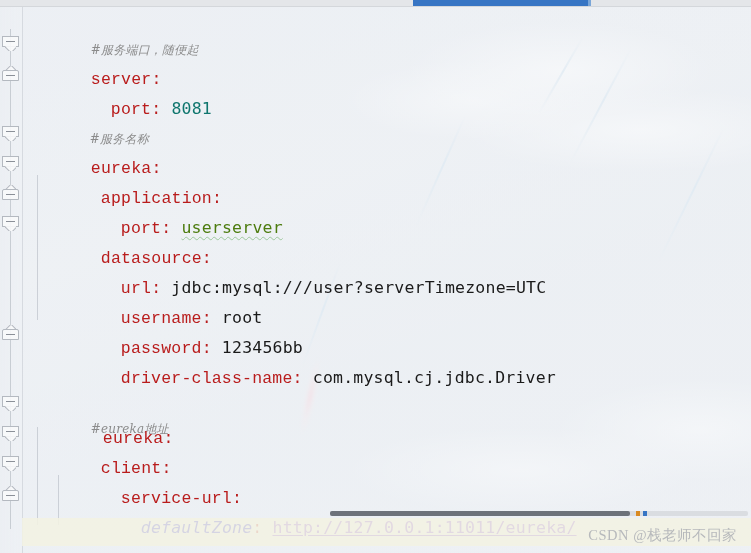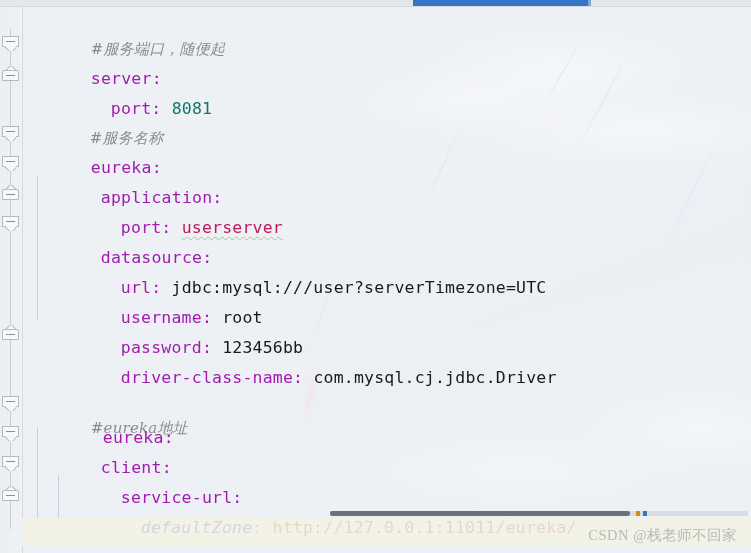--- a/index.html
+++ b/index.html
@@ -164,31 +164,32 @@
   }
   .line {
     position: absolute;
     left: 0;
     height: 30px;
     line-height: 30px;
     white-space: pre;
     font-size: 16.5px;
     letter-spacing: 0.2px;
   }
-  .k    { color: #a21caf; }
+  .k    { color: #b91c1c; font-family: Liberation Mono, monospace; }
   .num  { color: #0f766e; }
   .val  { color: #1a1a1a; }
-  .cmt  { color: #8b8b8b; font-style: italic; font-family: "DejaVu Serif", "Liberation Serif", serif; font-size: 15px; }
+  .cmt  { color: #8b8b8b; font-style: italic; font-family: "DejaVu Serif", "Liberation Serif", serif; font-size: 12px; }
   .italic-key { color: #0000e0; font-style: italic; }
   .link {
-    color: #7f1d1d;
+    color: #6d28d9;
+    text-decoration: underline;
     text-underline-offset: 2px;
   }
   .typo {
-    color: #be185d;
+    color: #4d7c0f;
     text-decoration: underline wavy #9ec89e;
     text-decoration-thickness: 1px;
     text-underline-offset: 3px;
   }
 
   
   .hl-band {
     position: absolute;
     left: 22px;
     right: 0;

